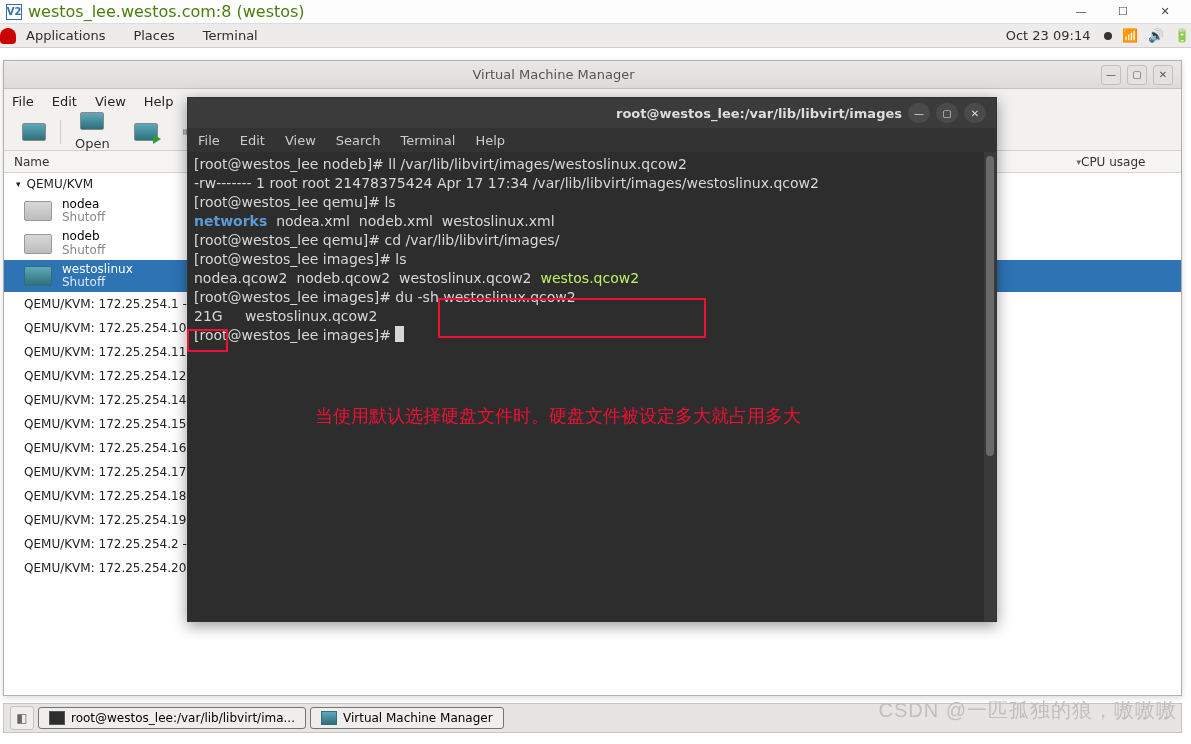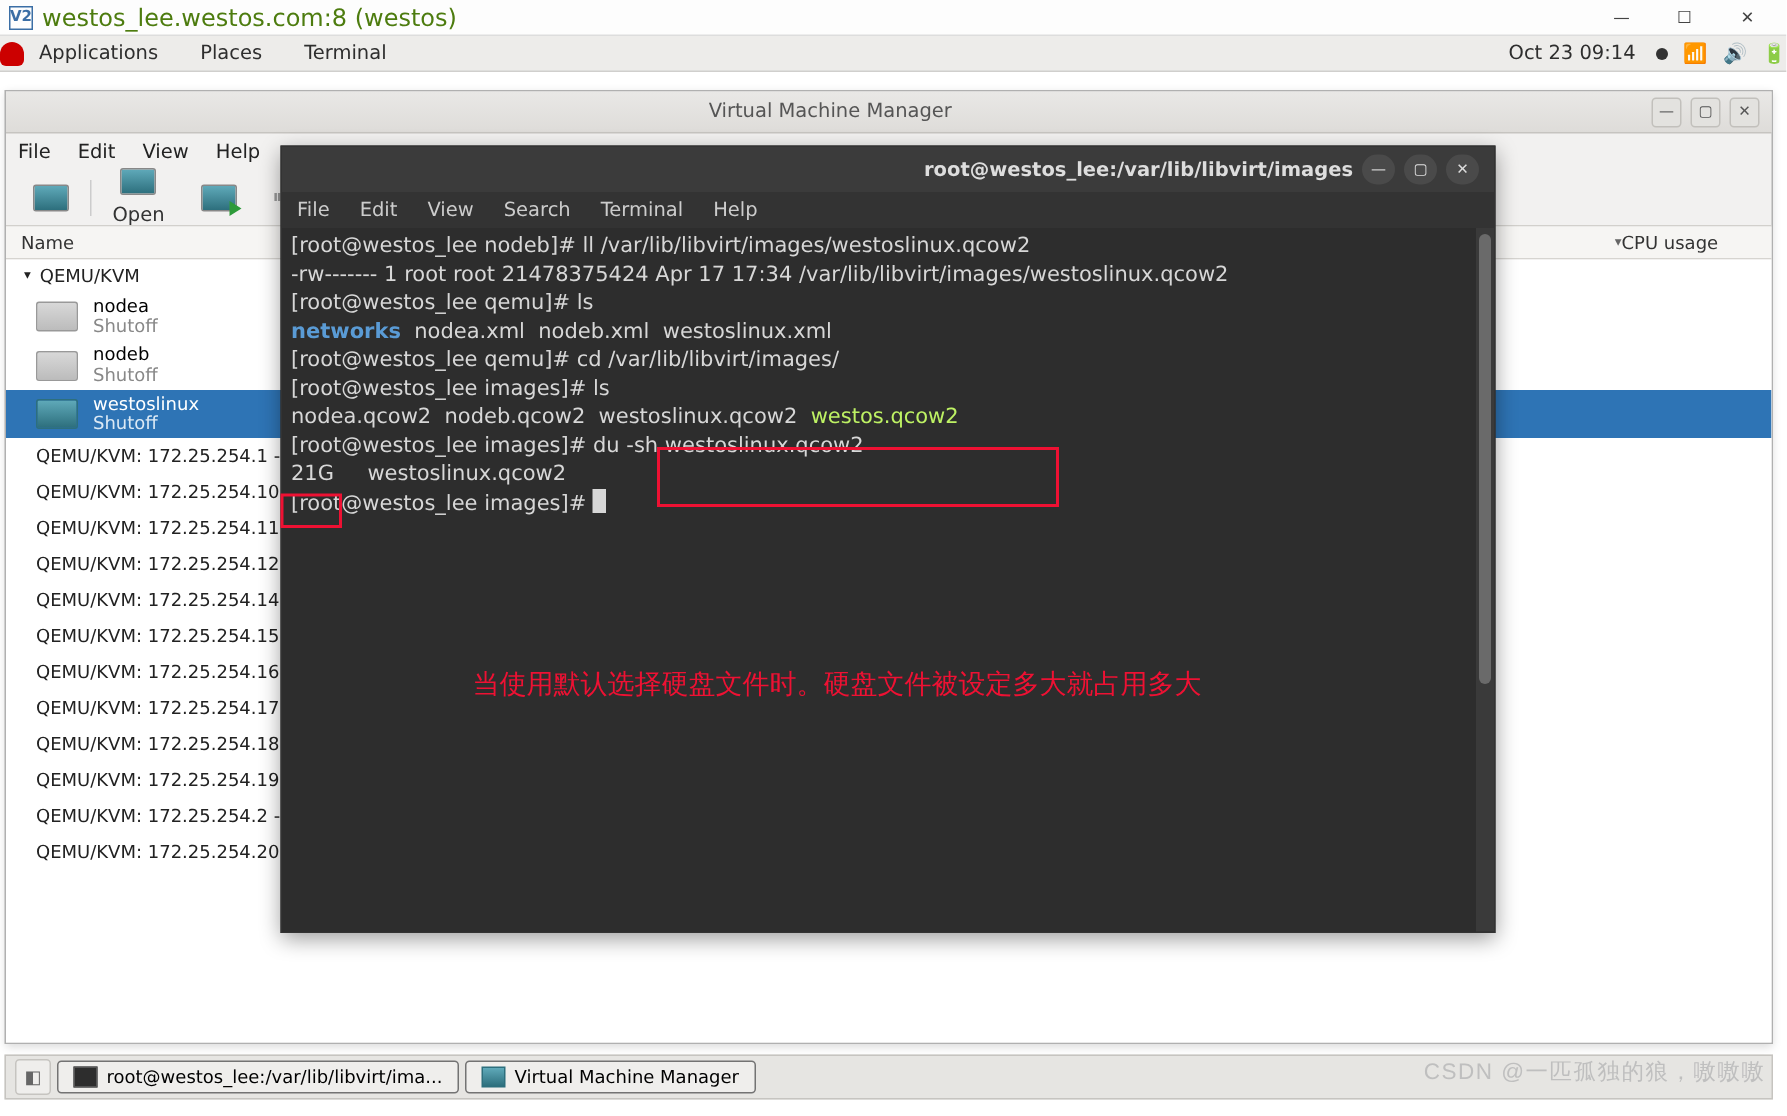--- a/index.html
+++ b/index.html
@@ -57,31 +57,31 @@
 .term-menubar { height: 24px; background: #333; display: flex; align-items: center; padding: 0 10px; gap: 20px; color: #ccc; font-size: 13px; }
 .term-body { position: relative; padding: 3px 6px; font-family: "DejaVu Sans Mono","Consolas",monospace; font-size: 14px; line-height: 19px; color: #d7d7d7; background:#2d2d2d; height: calc(100% - 54px); white-space: pre; overflow:hidden; }
 .term-body .blue { color: #5a9bd5; font-weight: bold; }
 .term-body .green { color: #bef264; font-weight: normal; }
 .term-body .cursor { display:inline-block; width:9px; height:16px; background:#d7d7d7; vertical-align:-2px; }
 .term-scrollbar { position:absolute; right:0; top:54px; bottom:0; width:12px; background:#3a3a3a; }
 .term-scrollbar .thumb { position:absolute; left:2px; right:2px; top:4px; height:300px; background:#6a6a6a; border-radius:4px; }
 
 
 .redbox { position:absolute; border:2px solid #e13; }
-.redtext { position:absolute; color:#e13; font-size:18px; font-family: "Microsoft YaHei","SimSun",sans-serif; margin-top: 40px; }
+.redtext { position:absolute; color:#e13; font-size:18px; font-family: "Microsoft YaHei","SimSun",sans-serif; }
 
 
 .gnome-taskbar { position:absolute; left:3px; right:9px; bottom:11px; height:30px; background:#e6e5e2; border:1px solid #c6c4c0; display:flex; align-items:center; padding:0 6px; gap:4px; }
 .task-btn { display:flex; align-items:center; gap:6px; padding:3px 10px; border:1px solid #737373; border-radius:3px; background:#efeeec; font-size:12px; max-width:280px; overflow:hidden; white-space:nowrap; }
 .task-btn.term .ticon { width:16px;height:14px;background:#2d2d2d;border:1px solid #555; }
 .task-btn.vmm .ticon { width:16px;height:14px;background:linear-gradient(#5fa9b9,#2d6f7d);border:1px solid #2d6f7d; }
 .corner-btn { width:24px;height:24px;border:1px solid #c6c4c0; border-radius:3px; background:#efeeec; display:flex;align-items:center;justify-content:center; font-size:12px;color:#666;}
 
 
-.watermark { position:absolute; right:14px; bottom:20px; color:#bfbfbf; font-size:15px; font-family:"Microsoft YaHei",sans-serif; letter-spacing:1px; }
+.watermark { position:absolute; right:14px; bottom:20px; color:#bfbfbf; font-size:20px; font-family:"Microsoft YaHei",sans-serif; letter-spacing:1px; }
 </style>
 </head>
 <body>
 
 <div class="vnc-titlebar">
   <span class="icon">V2</span>
   <span class="title">westos_lee.westos.com:8 (westos)</span>
   <div class="winbtns">
     <div class="winbtn">—</div>
     <div class="winbtn">☐</div>

